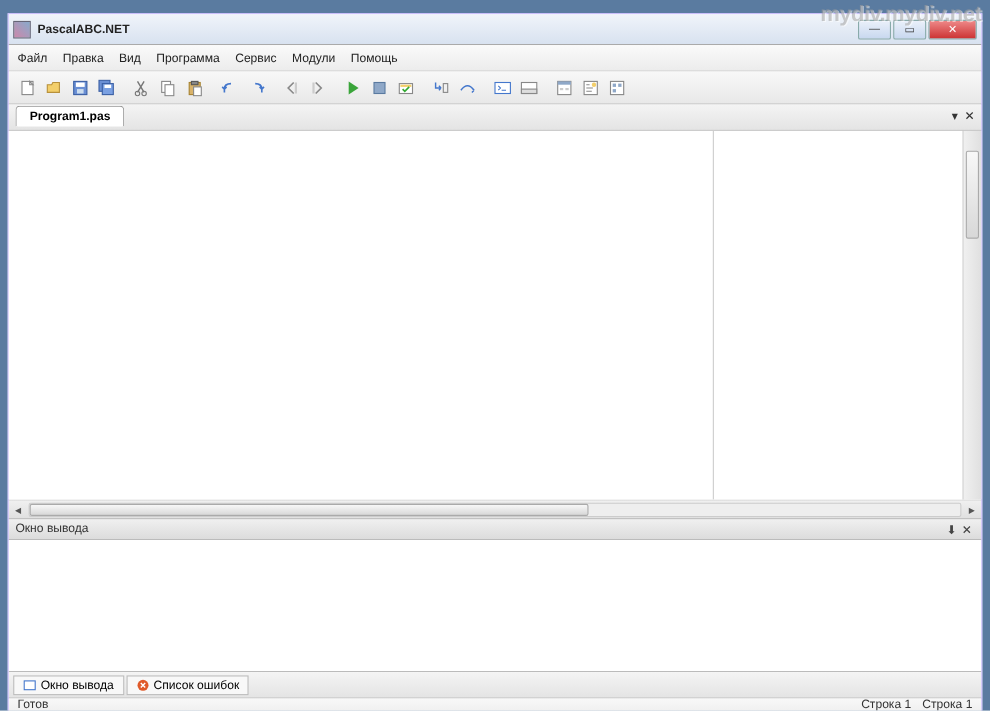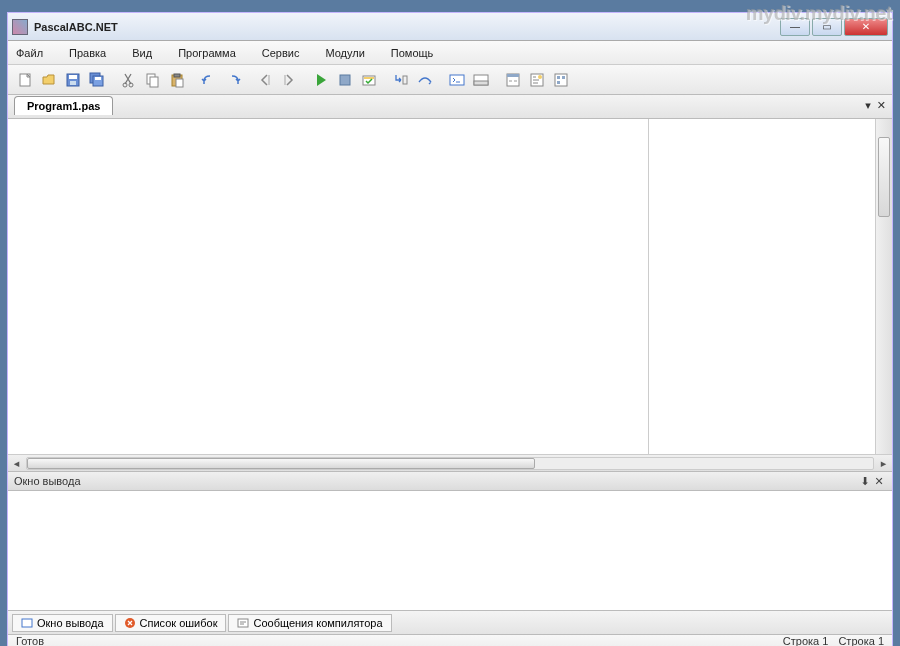--- a/index.html
+++ b/index.html
@@ -4,21 +4,21 @@
 <style>
 * { box-sizing: border-box; margin: 0; padding: 0; }
 body { font-family: Tahoma, Arial, sans-serif; font-size: 11px; background: #5a7ba0; width: 900px; height: 646px; overflow: hidden; position: relative; }
 .window { position: absolute; left: 7px; top: 12px; width: 886px; height: 646px; background: #fff; border: 1px solid #c4b5fd; display: flex; flex-direction: column; }
 .titlebar { height: 28px; background: linear-gradient(#f0f4fa, #d8e2f0); display: flex; align-items: center; padding: 0 4px; border-bottom: 1px solid #aaa; }
 .titlebar .app-icon { width: 16px; height: 16px; margin-right: 6px; background: linear-gradient(45deg,#c8a,#8ac); border: 1px solid #667; }
 .titlebar .title { font-weight: bold; color: #222; flex: 1; }
 .titlebar .winbtns { display: flex; gap: 0; }
 .titlebar .winbtn { width: 30px; height: 18px; background: linear-gradient(#eaf0fa,#c8d8ef); border: 1px solid #8aa; border-radius: 2px; margin-left: 2px; display: flex; align-items: center; justify-content: center; font-size: 10px; color: #333; cursor: pointer; }
 .titlebar .winbtn.close { background: linear-gradient(#e88,#c33); color: #fff; width: 44px; }
-.menubar { height: 24px; background: linear-gradient(#fafafa,#ececec); display: flex; align-items: center; padding: 0 8px; gap: 26px; border-bottom: 1px solid #ccc; }
+.menubar { height: 24px; background: linear-gradient(#fafafa,#ececec); display: flex; align-items: center; padding: 0 8px; gap: 14px; border-bottom: 1px solid #ccc; }
 .menubar span { cursor: pointer; color: #222; }
 .toolbar { height: 30px; background: linear-gradient(#f8f8f8,#e8e8e8); display: flex; align-items: center; padding: 0 6px; gap: 2px; border-bottom: 1px solid #bbb; }
 .tbtn { width: 22px; height: 22px; display: flex; align-items: center; justify-content: center; cursor: pointer; border-radius: 2px; }
 .tsep { width: 6px; }
 .tabstrip { height: 24px; background: linear-gradient(#f4f4f4,#e4e4e4); display: flex; align-items: flex-start; padding: 0 6px; border-bottom: 1px solid #bbb; position: relative; }
 .tab { background: #fff; border: 1px solid #999; border-bottom: none; border-radius: 4px 4px 0 0; padding: 3px 12px; font-weight: bold; position: relative; top: 1px; }
 .tabstrip .tabctrls { position: absolute; right: 6px; top: 4px; display: flex; gap: 6px; color: #333; }
 .editor-area { flex: 1; display: flex; background: #fff; position: relative; min-height: 0; }
 .editor-text { flex: 1; padding: 4px 6px; font-family: Consolas, monospace; font-size: 13px; border: none; outline: none; resize: none; }
 .ruler-gap { width: 1px; background: #ccc; margin-left: 640px; position: absolute; top: 0; bottom: 0; }
@@ -249,29 +249,20 @@
     </div>
     <div class="btab">
       <span class="bicon">
           <svg width="12" height="12">
             <circle cx="6" cy="6" r="5" fill="#e05a2a"></circle>
             <path d="M4 4 L8 8 M8 4 L4 8" stroke="#fff" stroke-width="1.3"></path>
           </svg>
         </span>
       <span>Список ошибок</span>
     </div>
-    <div class="btab">
-      <span class="bicon">
-          <svg width="12" height="12">
-            <rect x="1" y="2" width="10" height="8" fill="#fff" stroke="#888"></rect>
-            <path d="M3 5 L9 5 M3 7 L7 7" stroke="#888"></path>
-          </svg>
-        </span>
-      <span>Сообщения компилятора</span>
-    </div>
   </div>
 
   <div class="statusbar">
     <span>Готов</span>
     <div class="spacer"></div>
     <span class="cell">
       <span>Строка</span> <span>1</span>
     </span>
     <span class="cell">
       <span>Строка</span> <span>1</span>

